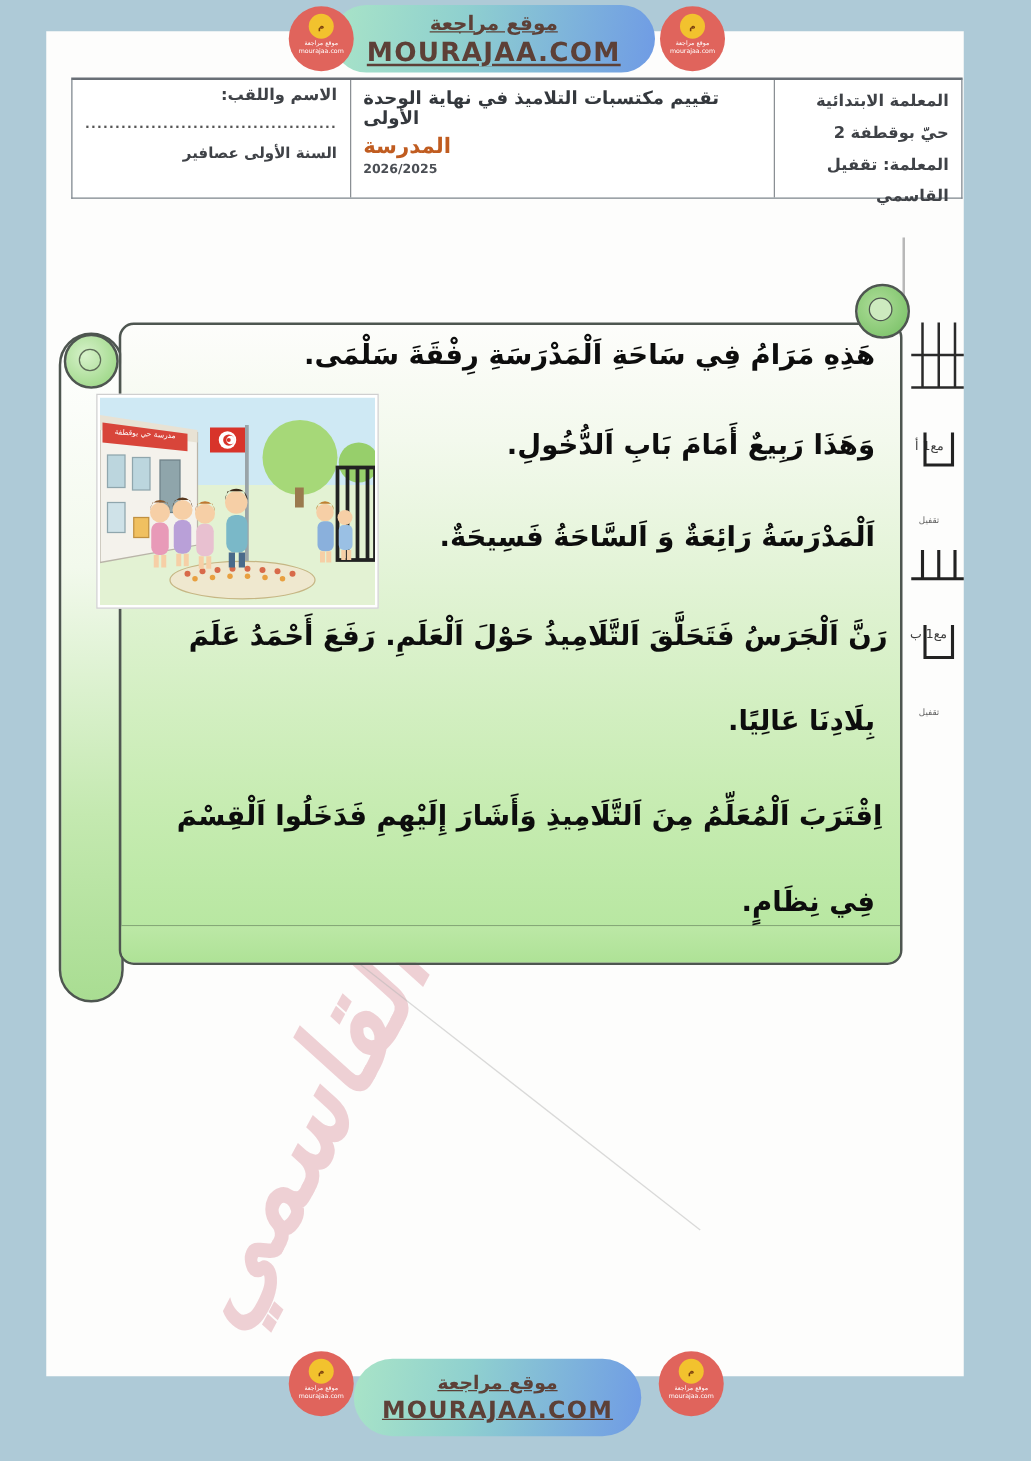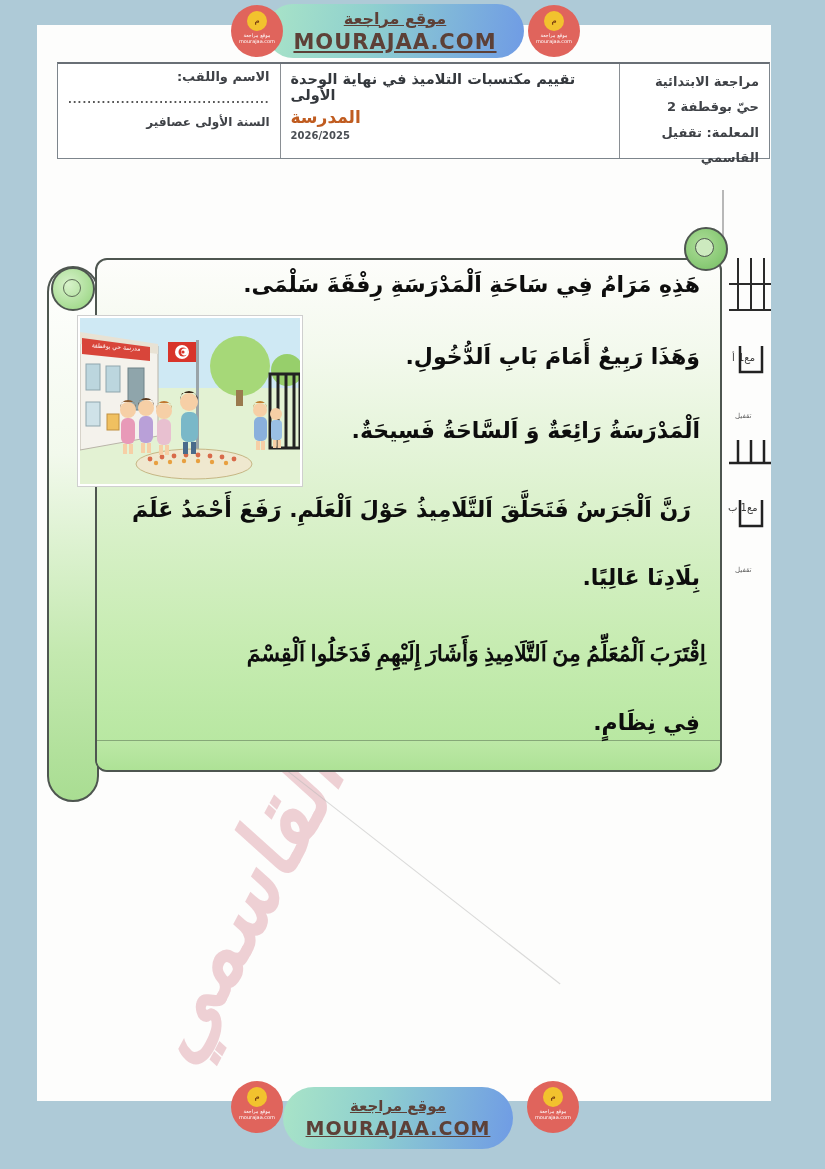--- a/index.html
+++ b/index.html
@@ -58,23 +58,23 @@
     border:2px solid #4e5650; background:radial-gradient(circle at 40% 40%,#aedd99 0%,#7fc46c 80%); z-index:5; }
   .scroll-curl-tr::after { content:""; position:absolute; left:9px; top:9px; width:17px; height:17px;
     border-radius:50%; border:1.5px solid #4e5650; background:#cdeabf; }
 
   .passage { position:absolute; left:95px; top:258px; width:627px; height:514px; z-index:3;
     direction:rtl; color:#0d0d0d; }
   .pline { position:absolute; right:22px; white-space:nowrap; font-size:22px; font-weight:bold; }
   .pl1 { top:14px; }
   .pl2 { top:86px; }
   .pl3 { top:160px; }
-  .pl4 { top:239px; right:31px; }
+  .pl4 { top:239px; right:12px; }
   .pl5 { top:307px; }
-  .pl6 { top:383px; right:16px;font-family:Liberation Serif, serif; }
+  .pl6 { top:383px; right:16px; }
   .pl7 { top:452px; }
 
   .illus { position:absolute; left:77px; top:315px; width:226px; height:172px; z-index:4;
     background:#ffffff; border:1px solid #cfcfcf; padding:2px; }
   .illus svg { display:block; }
 
   
   .mark { position:absolute; z-index:2; }
   .mark-label { position:absolute; direction:rtl; color:#3a3a3a; z-index:2;margin-top:34px; }
 
@@ -101,21 +101,21 @@
     <div class="t2">mourajaa.com</div>
   </div>
   <div class="badge" style="left:528px; top:5px;">
     <div class="yellow">م</div>
     <div class="t1">موقع مراجعة</div>
     <div class="t2">mourajaa.com</div>
   </div>
 
   <div class="hdr-table">
     <div class="hdr-cell cell-school">
-      <div>مراجعة الابتدائية</div>
+      <div>المعلمة الابتدائية</div>
       <div>حيّ بوقطفة 2</div>
       <div>المعلمة: تقفيل القاسمي</div>
     </div>
     <div class="hdr-cell cell-exam">
       <div class="title">تقييم مكتسبات التلاميذ في نهاية الوحدة الأولى</div>
       <div class="subject">المدرسة</div>
       <div class="year">2026/2025</div>
     </div>
     <div class="hdr-cell cell-student">
       <div>الاسم واللقب:</div>

